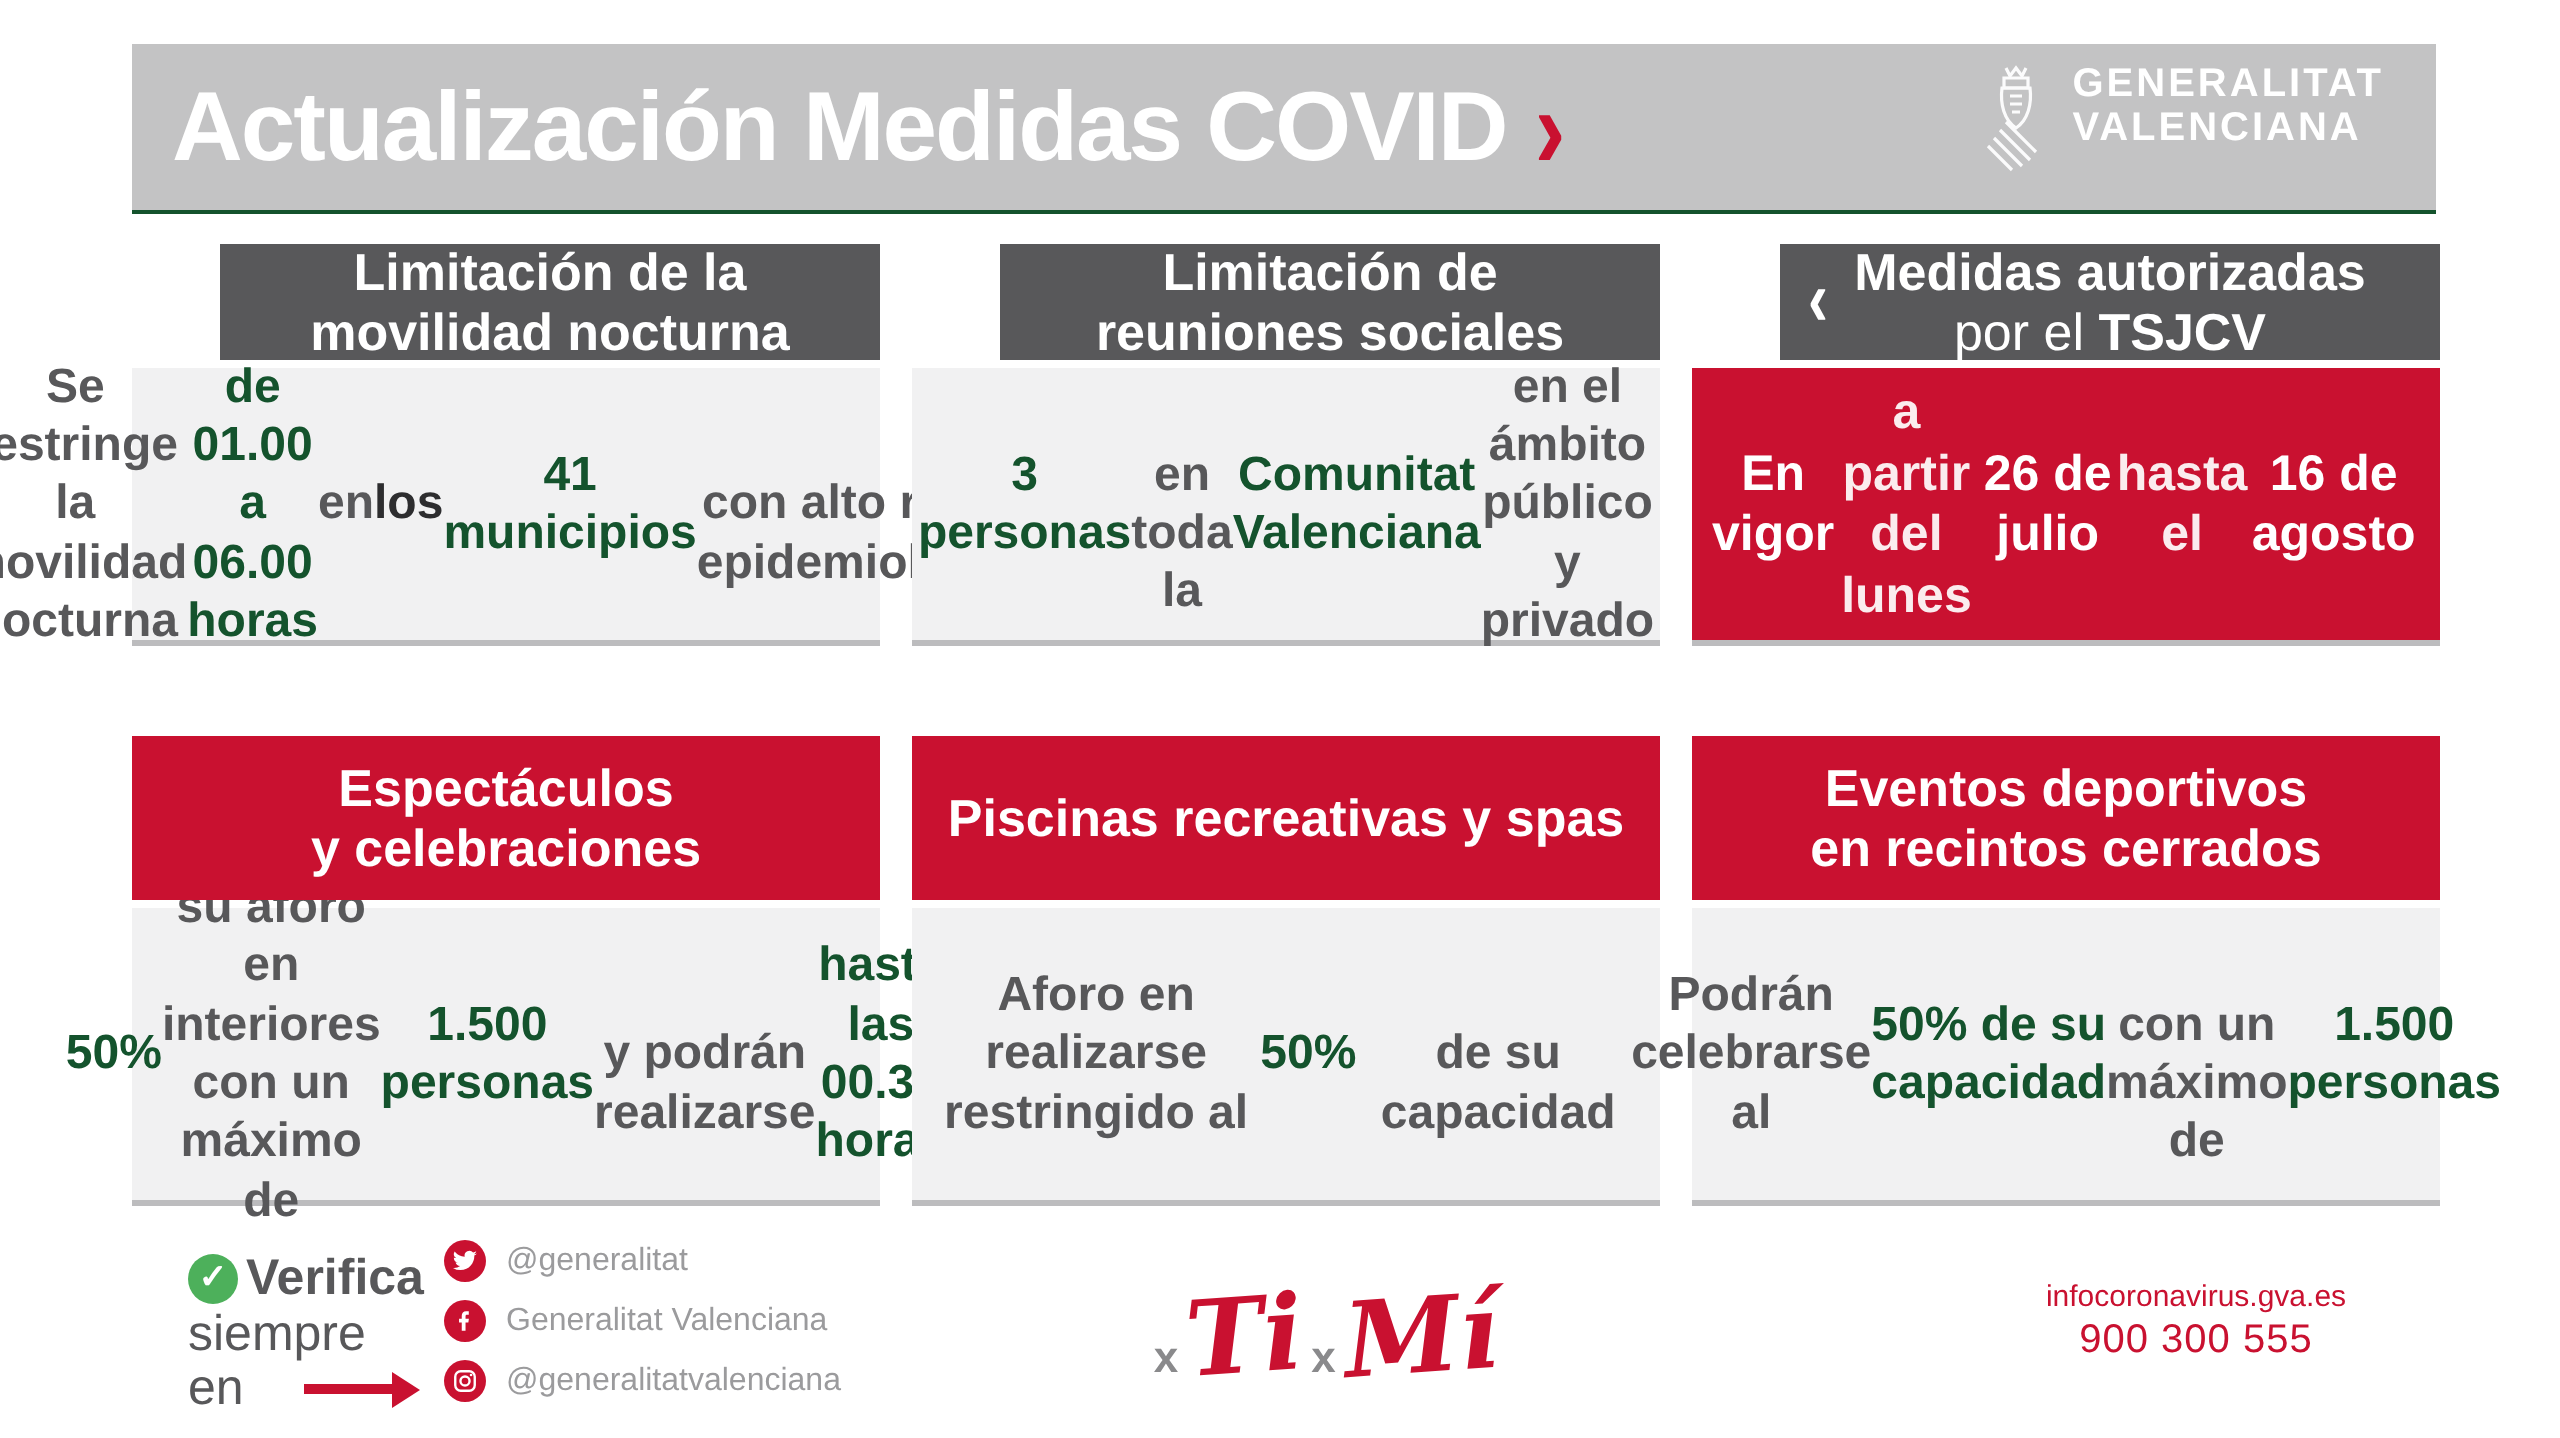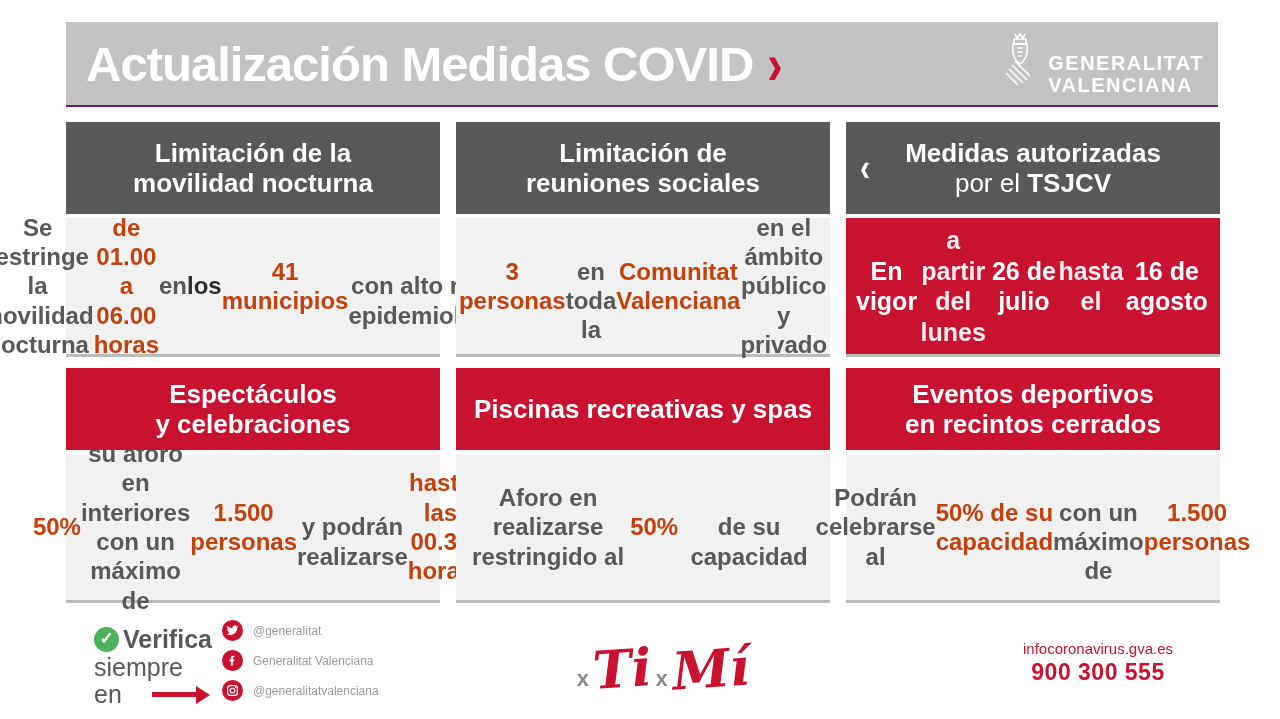--- a/index.html
+++ b/index.html
@@ -2,56 +2,56 @@
 <html><head>
 <meta charset="utf-8">
 <style>
   * { margin:0; padding:0; box-sizing:border-box; }
   html,body { background:#ffffff; }
   body { font-family:"Liberation Sans", sans-serif; }
   .canvas { position:relative; width:1280px; height:719px; background:#ffffff; overflow:hidden; }
 
   
   .banner { position:absolute; left:66px; top:22px; width:1152px; height:85px;
-            background:#c3c3c4; border-bottom:2px solid #701a75;
+            background:#c3c3c4; border-bottom:2px solid #14532d;
             display:flex; align-items:center; }
   .banner-title-wrap { display:flex; align-items:center; padding-left:20px; flex:1; }
   .banner-title { color:#ffffff; font-size:49px; font-weight:700; letter-spacing:-1px; white-space:nowrap; }
   .banner-chevron { color:#c91130; font-size:46px; font-weight:700; margin-left:14px; line-height:1;
                     transform:scaleY(1.25); display:inline-block; }
-  .gva-logo { display:flex; align-items:flex-end; gap:10px; padding-right:14px; }
+  .gva-logo { display:flex; align-items:flex-start; gap:10px; padding-right:26px; }
   .gva-crest { flex:none; }
   .gva-text { color:#ffffff; font-weight:700; font-size:20px; letter-spacing:1.5px; line-height:1.12; }
   .gva-text span { display:block; }
 
   
   .row { position:absolute; left:66px; display:grid; grid-template-columns:repeat(3,374px); column-gap:16px; }
   .row1 { top:122px; }
   .row2 { top:368px; }
   .card-header { position:relative; display:flex; align-items:center; justify-content:center;
                  text-align:center; color:#fff; font-weight:700; font-size:26px; line-height:1.16;
                  white-space:pre-line; margin-bottom:4px; }
-  .row1 .card-header { height:92px; }
+  .row1 .card-header { height:58px;margin-left:44px; }
   .row2 .card-header { height:82px; }
   .hdr-dark { background:#58585a; }
   .hdr-red  { background:#c91130; }
   .card-body { display:flex; align-items:center; justify-content:center; text-align:center;
                font-size:24px; font-weight:700; line-height:1.22; white-space:pre-line;
                border-bottom:3px solid #bcbcbe; padding:6px 10px; }
   .row1 .card-body { height:139px; }
   .row2 .card-body { height:149px; }
   .body-light { background:#f1f1f2; }
   .body-red   { background:#c91130; font-size:25px; }
   .back-chevron { position:absolute; left:14px; top:50%; transform:translateY(-50%) scaleY(1.3);
                   color:#fff; font-size:30px; font-weight:700; line-height:1; cursor:pointer; }
 
   
   .seg-g  { color:#58585a; }
   .seg-d  { color:#2d2d2f; }
-  .seg-r  { color:#c2410c; }
+  .seg-r  { color:#14532d; }
   .seg-w  { color:#ffffff; font-weight:700; }
   .seg-wl { color:#ffffff; font-weight:400; }
   .seg-wb { color:#ffffff; font-weight:700; }
   .seg-wt { color:rgba(255,255,255,0.92); font-weight:700; }
 
   
   .verify { position:absolute; left:94px; top:626px; color:#58585a; font-size:25px; line-height:1.1; }
   .verify-line { display:flex; align-items:center; gap:4px; }
   .check-circle { width:25px; height:25px; border-radius:50%; background:#4db05b; color:#fff;
                   display:flex; align-items:center; justify-content:center; font-size:17px; font-weight:700; }
@@ -59,31 +59,31 @@
   .red-arrow { display:inline-flex; align-items:center; margin-left:26px; }
   .red-arrow .shaft { width:44px; height:5px; background:#c91130; }
   .red-arrow .head  { width:0; height:0; border-left:14px solid #c91130;
                       border-top:9px solid transparent; border-bottom:9px solid transparent; }
 
   .social { position:absolute; left:222px; top:620px; display:flex; flex-direction:column; gap:9px; }
   .social-row { display:flex; align-items:center; gap:10px; }
   .social-badge { width:21px; height:21px; border-radius:50%; background:#c91130; color:#fff;
                   display:flex; align-items:center; justify-content:center; flex:none; }
   .social-badge svg { display:block; }
-  .social-label { color:#9b9b9d; font-size:12px; }
+  .social-label { color:#9b9b9d; font-size:16px; }
 
   .campaign { position:absolute; left:575px; top:628px; width:180px; height:80px;
               display:flex; align-items:center; justify-content:center; }
   .camp-x { color:#8a8a8c; font-size:22px; font-weight:700; margin-top:22px; }
   .camp-script { color:#c91130; font-family:"DejaVu Serif", serif; font-style:italic; font-weight:700;
                  font-size:52px; display:inline-block; transform:rotate(-4deg); margin:0 4px; }
 
   .contact { position:absolute; left:1008px; top:640px; width:180px; text-align:center; color:#c91130; }
   .contact-url { font-size:15px; font-weight:400; }
-  .contact-phone { font-size:23px; font-weight:700; margin-top:2px; letter-spacing:0.5px; }
+  .contact-phone { font-size:20px; font-weight:400; margin-top:2px; letter-spacing:0.5px; }
 </style>
 </head>
 <body>
 
 <div class="canvas">
 
   <header class="banner">
     <div class="banner-title-wrap">
       <h1 class="banner-title">Actualización Medidas COVID</h1>
       <span class="banner-chevron">›</span>

